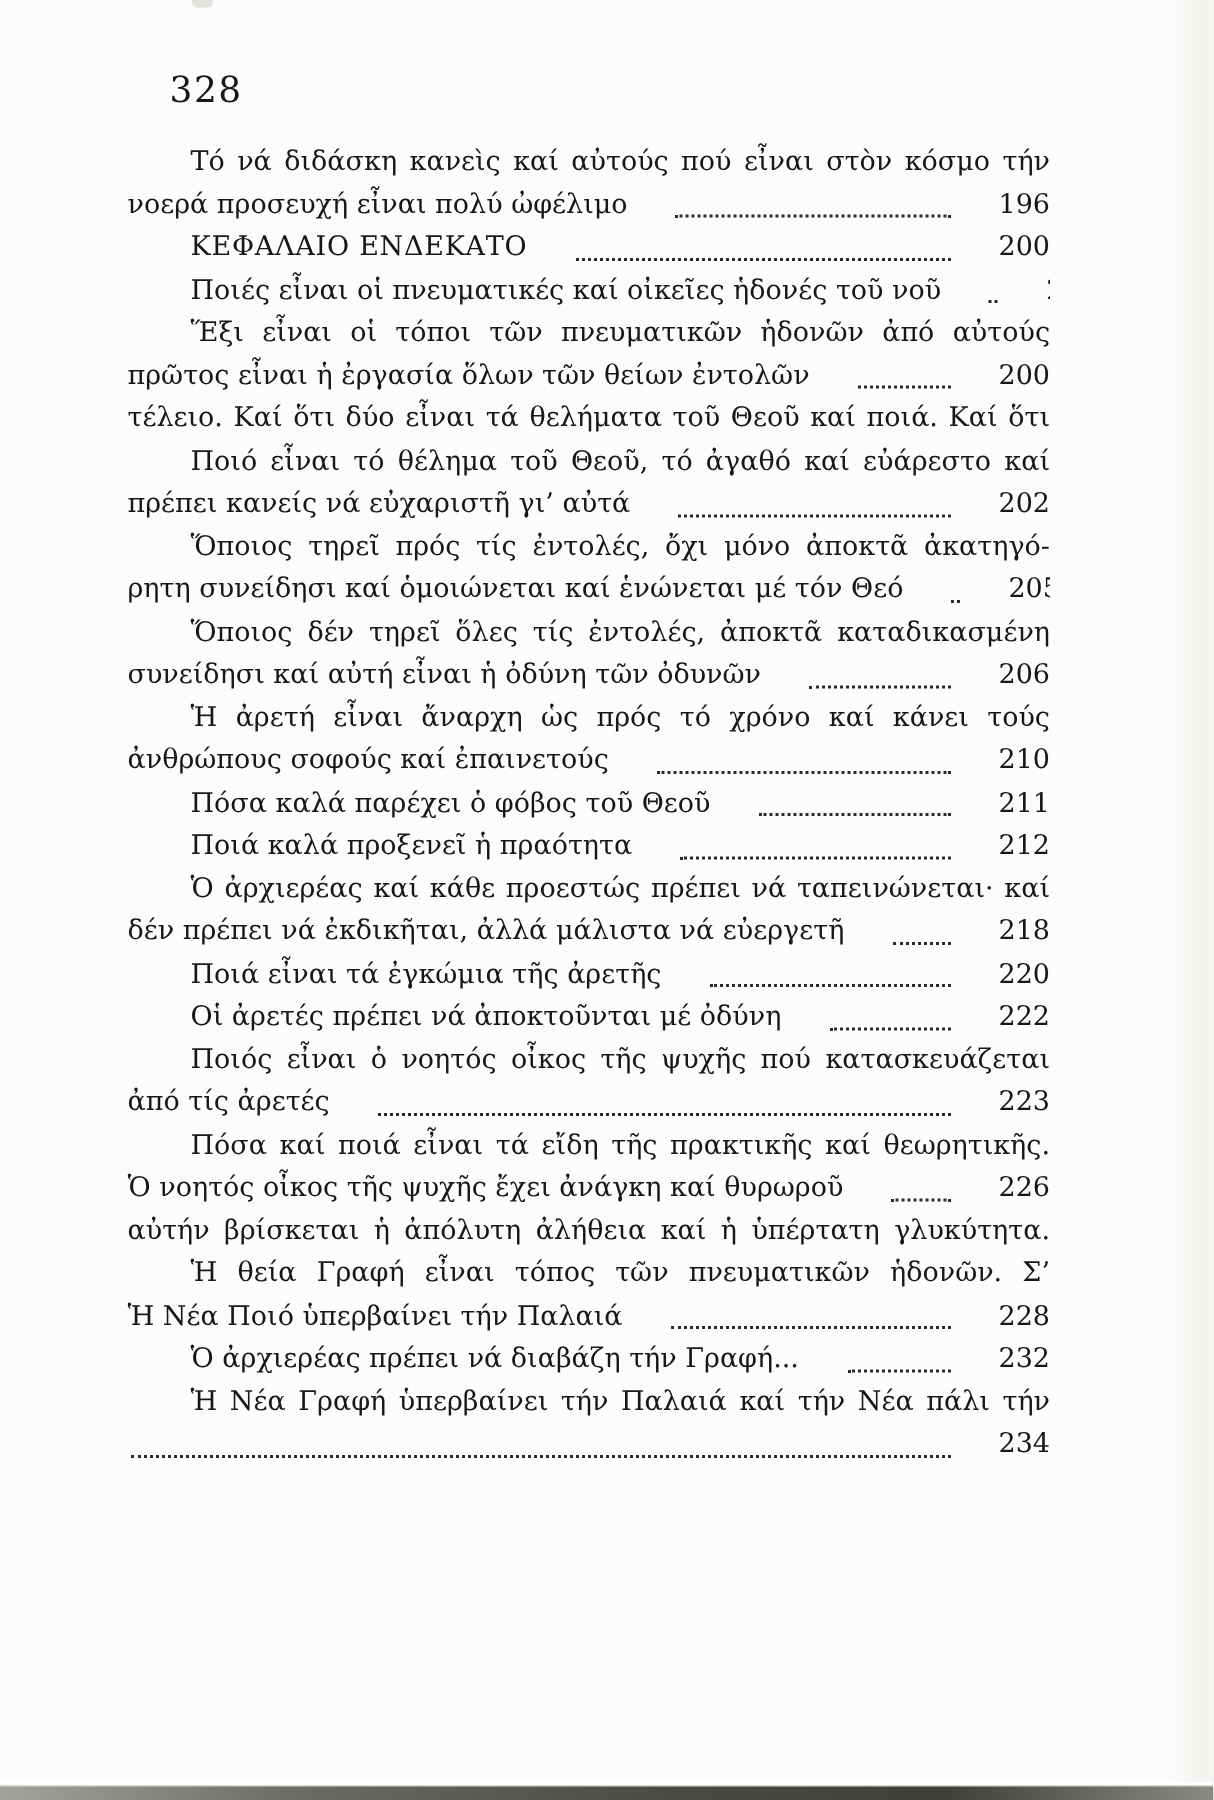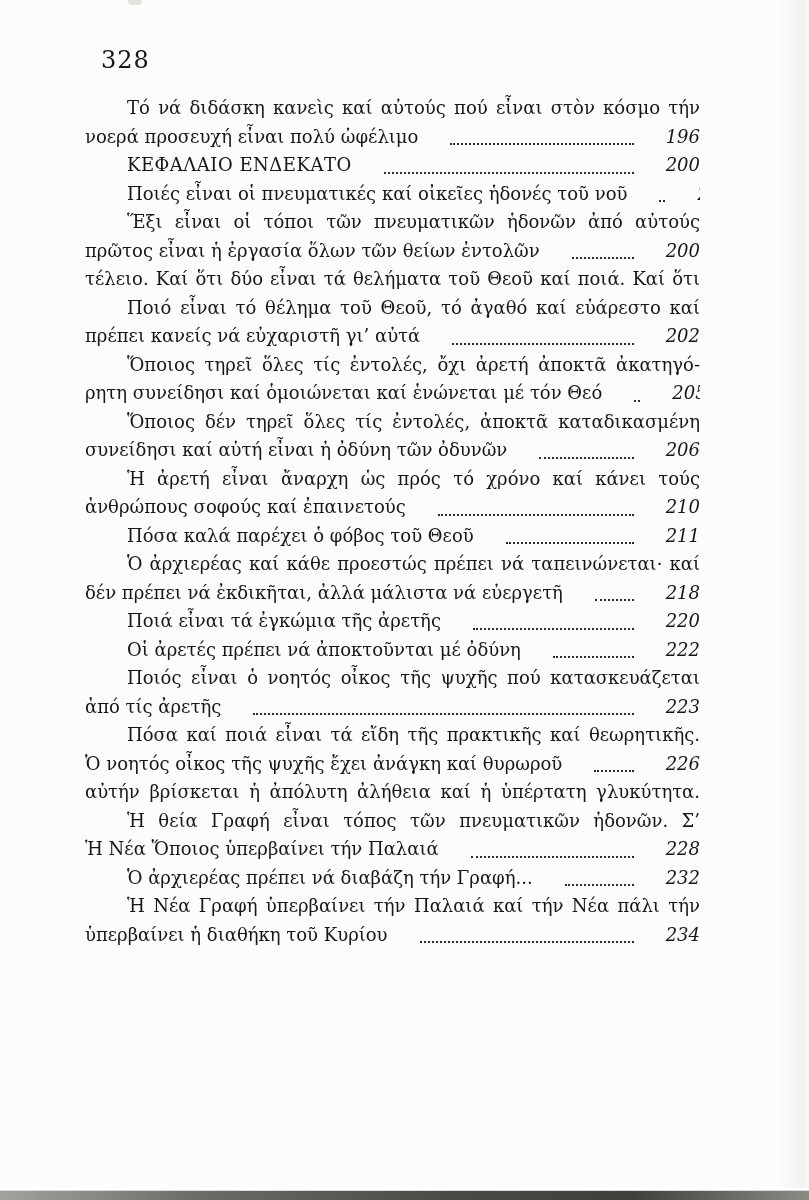--- a/index.html
+++ b/index.html
@@ -8,21 +8,21 @@
     width: 809px;
     height: 1200px;
     background: #fcfcfa;
     font-family: "DejaVu Serif", serif;
     color: #171716;
     overflow: hidden;
     margin: 0 auto;
   }
   .pageno {
     position: absolute;
-    left: 101px;
+    left: 113px;
     top: 46px;
     font-size: 24px;
     letter-spacing: 1px;
   }
   .toc {
     position: absolute;
     left: 85px;
     top: 94px;
     width: 615px;
     font-size: 18px;
@@ -40,21 +40,21 @@
     align-items: flex-end;
     gap: 30px;
   }
   .leader .txt { white-space: nowrap; }
   .leader .dots {
     flex: 1 1 auto;
     min-width: 6px;
     border-bottom: 2px dotted #2a2a28;
     margin: 0 2px 6px 2px;
   }
-  .leader .pg { white-space: nowrap; font-style: italic; }
+  .leader .pg { white-space: nowrap; }
   .chapter .txt { letter-spacing: 0.5px; }
   .edge-right {
     position: absolute;
     top: 0; right: 0;
     width: 30px; height: 100%;
     background: linear-gradient(to right, rgba(110,105,95,0) 0%, rgba(110,105,95,0.07) 80%, rgba(110,105,95,0.03) 100%);
     pointer-events: none;
   }
   .edge-bottom {
     position: absolute;
@@ -119,21 +119,21 @@
       <div class="line j">τέλειο. Καί ὅτι δύο εἶναι τά θελήματα τοῦ Θεοῦ καί ποιά. Καί ὅτι</div>
       <div class="line j ind">Ποιό εἶναι τό θέλημα τοῦ Θεοῦ, τό ἀγαθό καί εὐάρεστο καί</div>
       <div class="line leader">
         <span class="txt">πρέπει κανείς νά εὐχαριστῆ γι’ αὐτά</span>
         <span class="dots"></span>
         <span class="pg">202</span>
       </div>
     </div>
 
     <div class="entry">
-      <div class="line j ind">Ὅποιος τηρεῖ ὅλες τίς ἐντολές, ὄχι ἀρετή ἀποκτᾶ ἀκατηγό-</div>
+      <div class="line j ind">Ὅποιος τηρεῖ πρός τίς ἐντολές, ὄχι μόνο ἀποκτᾶ ἀκατηγό-</div>
       <div class="line leader">
         <span class="txt">ρητη συνείδησι καί ὁμοιώνεται καί ἑνώνεται μέ τόν Θεό</span>
         <span class="dots"></span>
         <span class="pg">205</span>
       </div>
     </div>
 
     <div class="entry">
       <div class="line j ind">Ὅποιος δέν τηρεῖ ὅλες τίς ἐντολές, ἀποκτᾶ καταδικασμένη</div>
       <div class="line leader">
@@ -156,20 +156,27 @@
     </div>
 
     <div class="entry">
       <div class="line leader ind">
         <span class="txt">Πόσα καλά παρέχει ὁ φόβος τοῦ Θεοῦ</span>
         <span class="dots"></span>
         <span class="pg">211</span>
       </div>
     </div>
 
+    <div class="entry">
+      <div class="line leader ind">
+        <span class="txt">Ποιά καλά προξενεῖ ἡ πραότητα</span>
+        <span class="dots"></span>
+        <span class="pg">212</span>
+      </div>
+    </div>
 
 
     <div class="entry">
       <div class="line j ind">Ὁ ἀρχιερέας καί κάθε προεστώς πρέπει νά ταπεινώνεται· καί</div>
       <div class="line leader">
         <span class="txt">δέν πρέπει νά ἐκδικῆται, ἀλλά μάλιστα νά εὐεργετῆ</span>
         <span class="dots"></span>
         <span class="pg">218</span>
       </div>
     </div>
@@ -186,57 +193,56 @@
       <div class="line leader ind">
         <span class="txt">Οἱ ἀρετές πρέπει νά ἀποκτοῦνται μέ ὀδύνη</span>
         <span class="dots"></span>
         <span class="pg">222</span>
       </div>
     </div>
 
     <div class="entry">
       <div class="line j ind">Ποιός εἶναι ὁ νοητός οἶκος τῆς ψυχῆς πού κατασκευάζεται</div>
       <div class="line leader">
-        <span class="txt">ἀπό τίς ἀρετῆς</span>
+        <span class="txt">ἀπό τίς ἀρετές</span>
         <span class="dots"></span>
         <span class="pg">223</span>
       </div>
     </div>
 
     <div class="entry">
       <div class="line j ind">Πόσα καί ποιά εἶναι τά εἴδη τῆς πρακτικῆς καί θεωρητικῆς.</div>
       <div class="line leader">
         <span class="txt">Ὁ νοητός οἶκος τῆς ψυχῆς ἔχει ἀνάγκη καί θυρωροῦ</span>
         <span class="dots"></span>
         <span class="pg">226</span>
       </div>
     </div>
 
     <div class="entry">
       <div class="line j">αὐτήν βρίσκεται ἡ ἀπόλυτη ἀλήθεια καί ἡ ὑπέρτατη γλυκύτητα.</div>
       <div class="line j ind">Ἡ θεία Γραφή εἶναι τόπος τῶν πνευματικῶν ἡδονῶν. Σ’</div>
       <div class="line leader">
-        <span class="txt">Ἡ Νέα Ὅποιος ὑπερβαίνει τήν Παλαιά</span>
+        <span class="txt">Ἡ Νέα Ποιό ὑπερβαίνει τήν Παλαιά</span>
         <span class="dots"></span>
         <span class="pg">228</span>
       </div>
     </div>
 
     <div class="entry">
       <div class="line leader ind">
         <span class="txt">Ὁ ἀρχιερέας πρέπει νά διαβάζη τήν Γραφή...</span>
         <span class="dots"></span>
         <span class="pg">232</span>
       </div>
     </div>
 
     <div class="entry">
       <div class="line j ind">Ἡ Νέα Γραφή ὑπερβαίνει τήν Παλαιά καί τήν Νέα πάλι τήν</div>
       <div class="line leader">
-        <span class="txt">ὑπερβαίνει ἡ διαθήκη τοῦ Κυρίου</span>
         <span class="dots"></span>
         <span class="pg">234</span>
       </div>
     </div>
 
   </div>
 
   <div class="edge-right"></div>
   <div class="edge-bottom"></div>
 </div>

